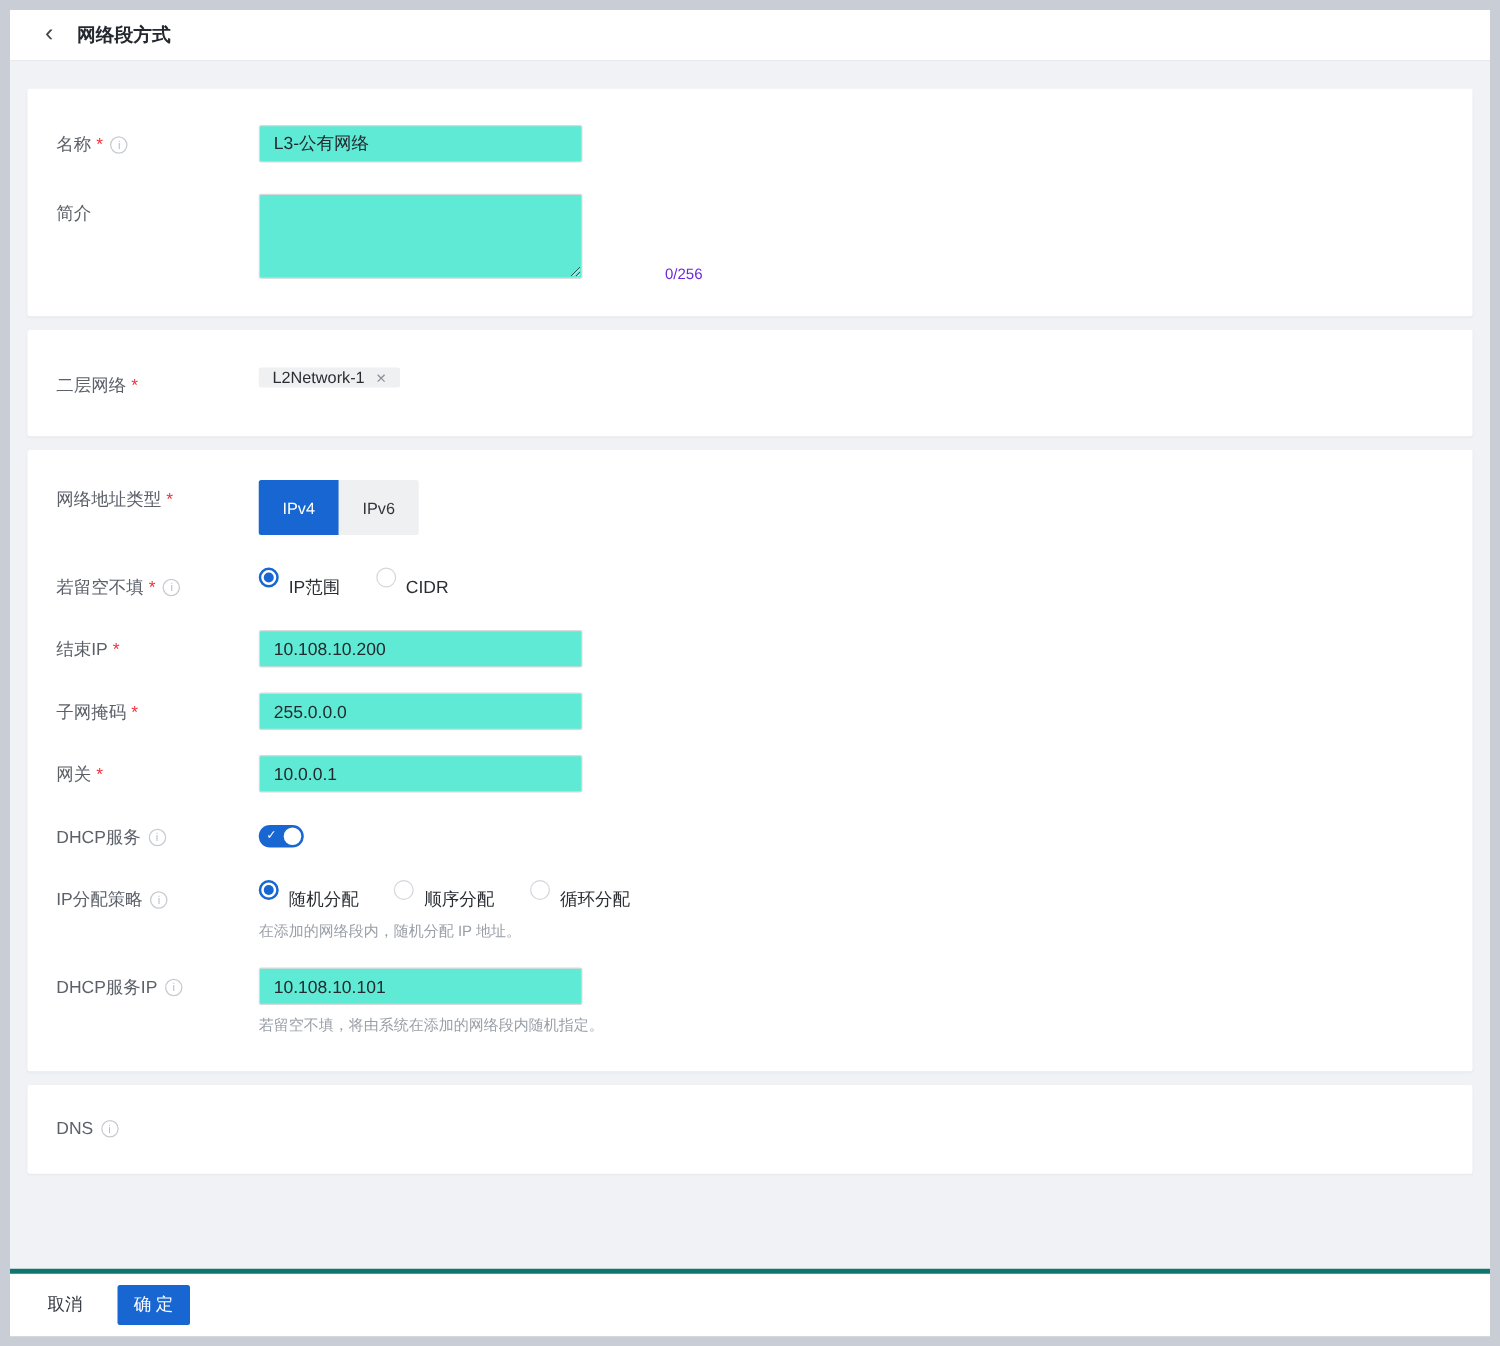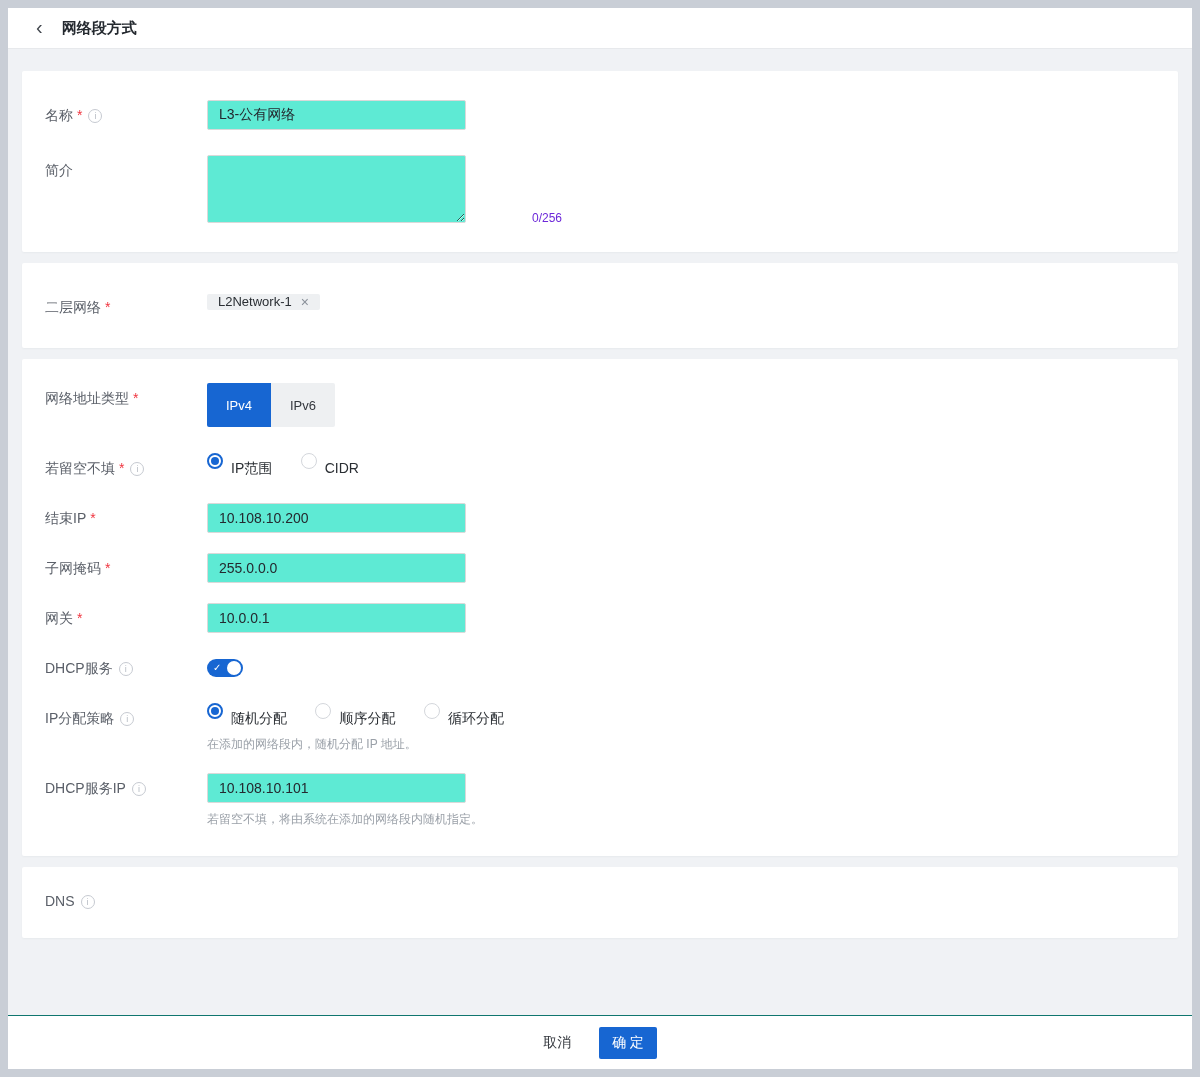--- a/index.html
+++ b/index.html
@@ -117,22 +117,22 @@
     position: absolute; left: 6px; top: 50%; transform: translateY(-52%);
     color: #fff; font-size: 10px; font-weight: 700;
   }
   .toggle-knob {
     position: absolute; right: 2px; top: 2px;
     width: 14px; height: 14px; border-radius: 50%; background: #fff;
   }
   
   .footer {
     flex: none; height: 54px;
-    background: #fff; border-top: 1px solid #0f766e;
-    display: flex; align-items: center; justify-content: center;
+    background: #fff; border-top: 4px solid #0f766e;
+    display: flex; align-items: center; justify-content: flex-start;
     gap: 28px; padding: 0 30px;
   }
   .btn-cancel {
     border: none; background: transparent; cursor: pointer;
     font-size: 14px; color: #33373d; font-family: inherit; padding: 0;
   }
   .btn-ok {
     border: none; background: #1766d2; color: #fff; cursor: pointer;
     font-size: 14px; height: 32px; padding: 0 13px; border-radius: 2px;
     font-family: Liberation Serif, serif;

